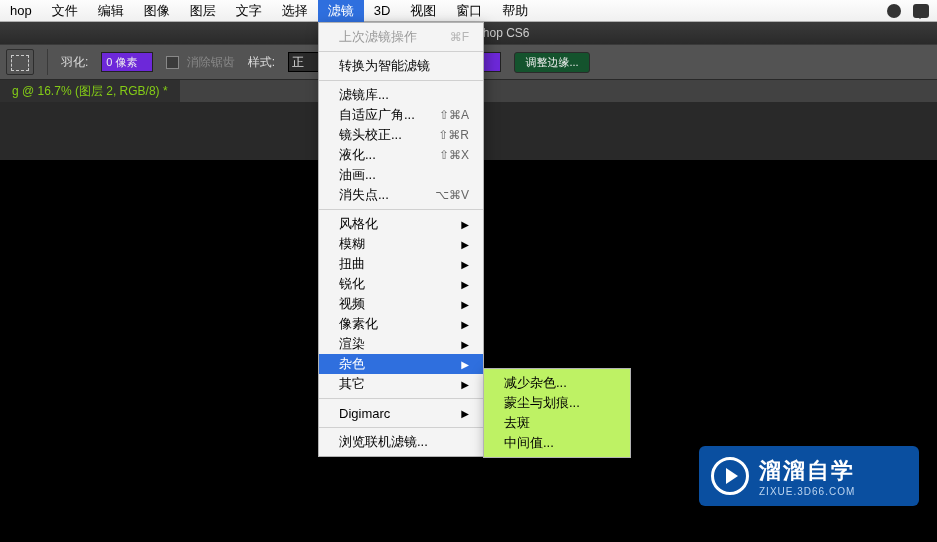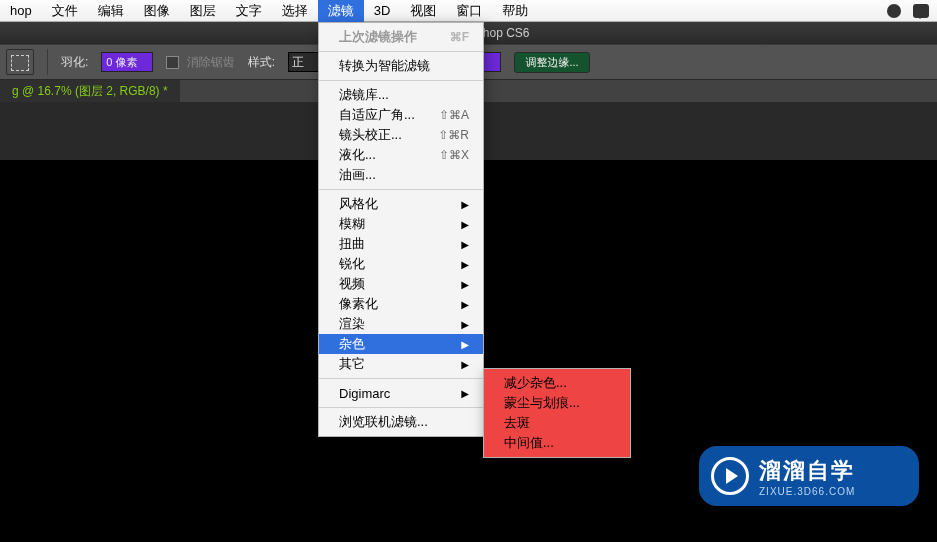--- a/index.html
+++ b/index.html
@@ -26,31 +26,31 @@
 .divider { width:1px; height:26px; background:#3a3a3a; }
 
 .doc-tab-strip { height: 22px; background: #424242; display: flex; align-items: center; font-size: 12px; }
 .doc-tab { padding: 0 12px; height: 22px; line-height: 22px; color: #84cc16; background: #2f2f2f; }
 
 .canvas-area { position: absolute; top: 102px; left: 0; right: 0; bottom: 0; background: #292929; }
 .canvas-black { position: absolute; top: 58px; left: 0; right: 0; bottom: 0; background: #000; }
 
 .dropdown { position: absolute; top: 22px; left: 318px; width: 166px; background: #f4f4f4; border: 1px solid #b3b3b3; box-shadow: 2px 4px 12px rgba(0,0,0,0.35); font-size: 13px; z-index: 20; padding: 4px 0; }
 .menu-item { display:flex; align-items:center; justify-content:space-between; padding: 3px 14px 3px 20px; color:#000; height: 20px; }
-.menu-item.disabled { color: #9a9a9a; font-weight: bold; }
+.menu-item.disabled { color: #9a9a9a; }
 .menu-item.highlight { background: #2f6fde; color: #fff; }
 .menu-item .shortcut { font-size: 12px; color: #666; }
 .menu-item.disabled .shortcut { color:#b5b5b5; }
 .menu-item .arrow { font-size: 10px; }
 .menu-item.highlight .arrow { color: #fff; }
 .menu-sep { height: 1px; background: #d0d0d0; margin: 4px 0; }
 
-.submenu { position: absolute; top: 368px; left: 483px; width: 148px; background: #ef4444; border: 1px solid #b3b3b3; box-shadow: 2px 4px 12px rgba(0,0,0,0.35); font-size: 13px; z-index: 21; padding: 4px 0; }
-
-.watermark { position:absolute; right:18px; bottom:36px; width:220px; height:60px; background:#0a4fa0; border-radius:18px; display:flex; align-items:center; color:#fff; padding:0 12px; gap:10px; }
+.submenu { position: absolute; top: 368px; left: 483px; width: 148px; background: #bef264; border: 1px solid #b3b3b3; box-shadow: 2px 4px 12px rgba(0,0,0,0.35); font-size: 13px; z-index: 21; padding: 4px 0; }
+
+.watermark { position:absolute; right:18px; bottom:36px; width:220px; height:60px; background:#0a4fa0; border-radius:6px; display:flex; align-items:center; color:#fff; padding:0 12px; gap:10px; }
 .wm-play { width:38px; height:38px; border:3px solid #fff; border-radius:50%; display:flex; align-items:center; justify-content:center; }
 .wm-tri { width:0; height:0; border-left:12px solid #fff; border-top:8px solid transparent; border-bottom:8px solid transparent; margin-left:3px;}
 .wm-text-cn { font-size:22px; font-weight:600; letter-spacing:2px; }
 .wm-text-en { font-size:10px; letter-spacing:1px; color:#bcd5f0; }
 </style>
 </head>
 <body>
 
 <div class="menubar">
   <div class="menubar-item">hop</div>
@@ -119,20 +119,24 @@
       <span>镜头校正...</span>
       <span class="shortcut">⇧⌘R</span>
     </div>
   <div class="menu-item">
       <span>液化...</span>
       <span class="shortcut">⇧⌘X</span>
     </div>
   <div class="menu-item">
       <span>油画...</span>
     </div>
+  <div class="menu-item">
+      <span>消失点...</span>
+      <span class="shortcut">⌥⌘V</span>
+    </div>
 
   <div class="menu-sep"></div>
 
   <div class="menu-item">
       <span>风格化</span>
       <span class="arrow">▶</span>
     </div>
   <div class="menu-item">
       <span>模糊</span>
       <span class="arrow">▶</span>

